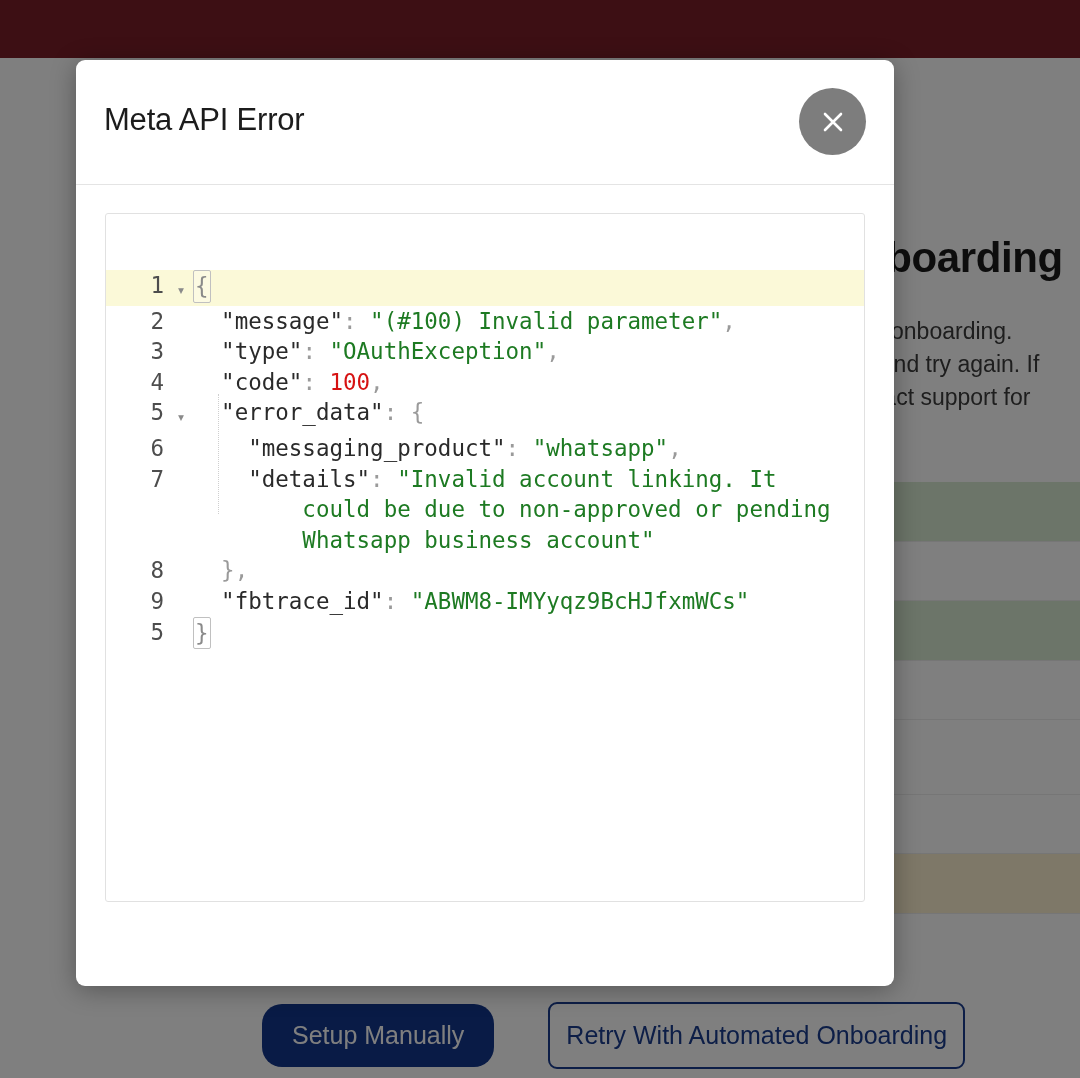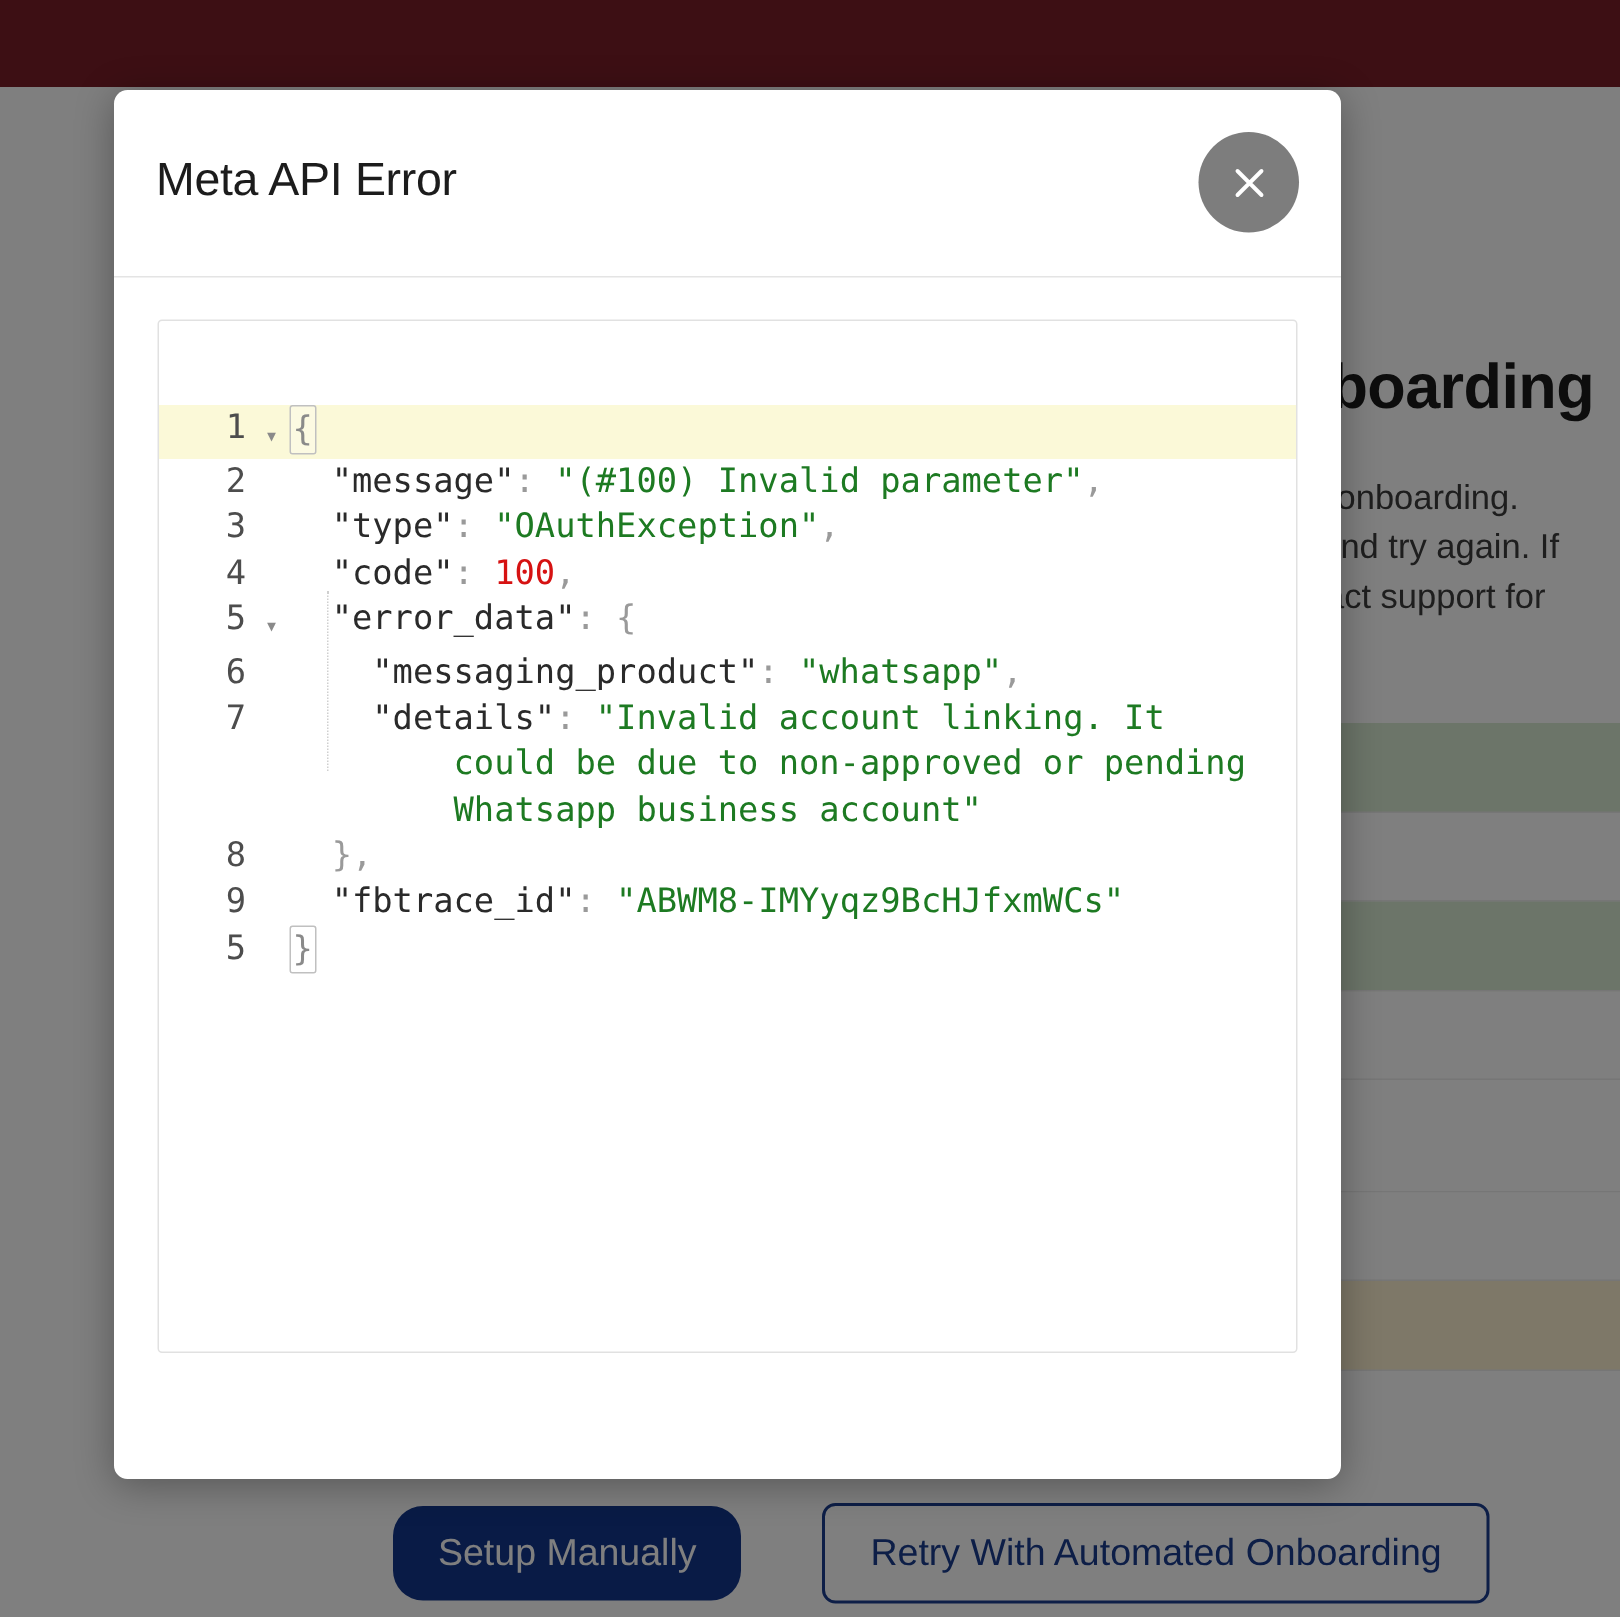--- a/index.html
+++ b/index.html
@@ -143,21 +143,21 @@
     padding: 17px 30px;
     font-family: "Liberation Sans", sans-serif;
     white-space: nowrap;
   }
   .btn-secondary {
     background: transparent;
     color: #1a3d8f;
     border: 2px solid #1a3d8f;
     border-radius: 9px;
     font-size: 25px;
-    padding: 17px 30px;
+    padding: 17px 16px;
     font-family: "Liberation Sans", sans-serif;
     white-space: nowrap;
   }
 
   
   #overlay {
     position: absolute;
     inset: 0;
     background: rgba(0, 0, 0, 0.5);
   }

